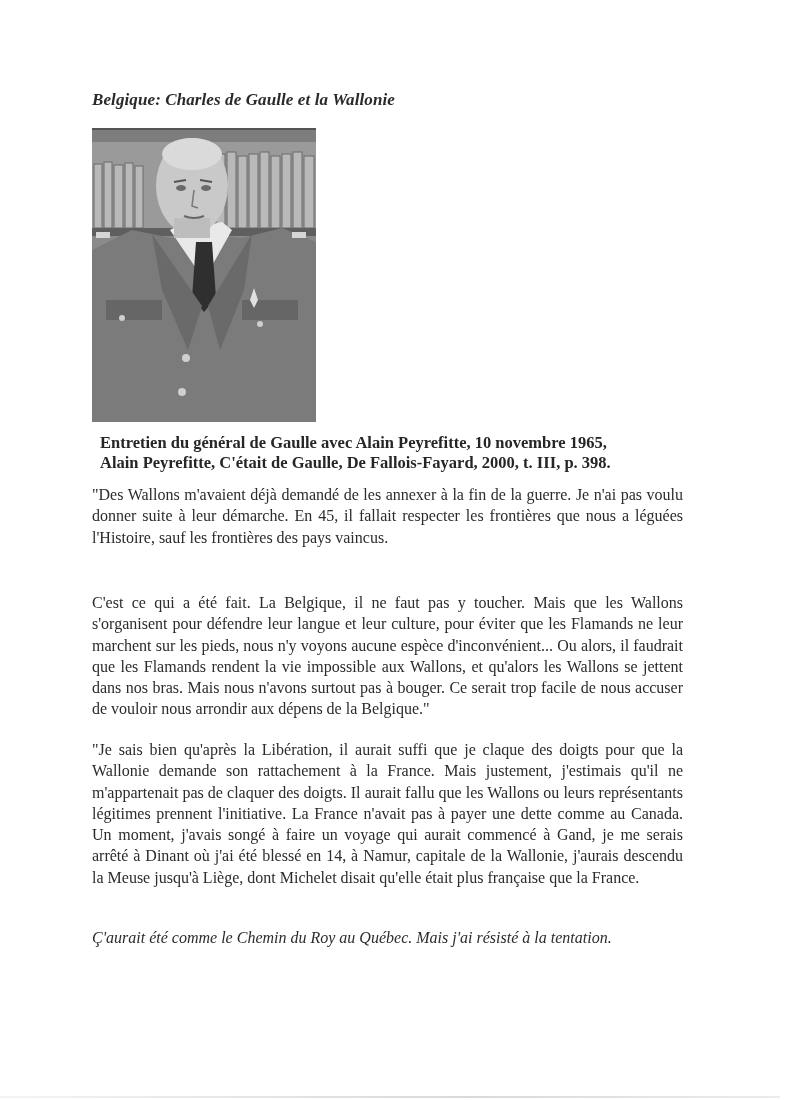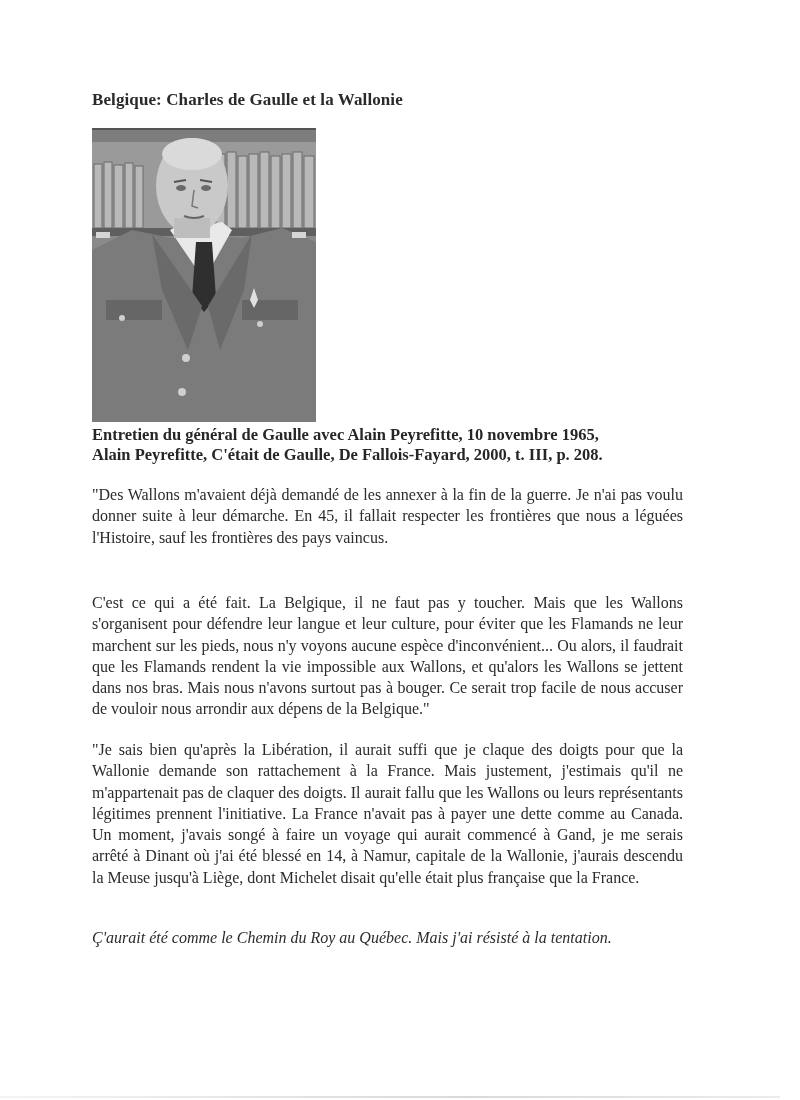--- a/index.html
+++ b/index.html
@@ -8,37 +8,37 @@
       background: #ffffff;
       position: relative;
       overflow: hidden;
       font-family: "Liberation Serif", "DejaVu Serif", serif;
       color: #262626;
     }
     .page { position: absolute; left: 0; top: 0; width: 800px; height: 1100px; }
     .title {
       position: absolute; left: 92px; top: 90px;
       font-size: 17px; font-weight: bold; letter-spacing: 0.1px;
-      color: #2a2a2a; margin: 0;
+      color: #2a2a2a; margin: 0; font-style: italic;
     }
     .photo {
       position: absolute; left: 92px; top: 130px;
       width: 224px; height: 292px;
       overflow: hidden;
       background: #8c8c8c;
     }
     .photo svg { display: block; width: 224px; height: 292px; }
     .photo-topline {
       position: absolute; left: 92px; top: 128px; width: 224px; height: 2px;
       background: #555;
     }
     .caption {
       position: absolute; left: 92px; top: 425px;
       font-size: 16.5px; font-weight: bold; line-height: 20px;
-      color: #262626; margin: 0;
+      color: #262626; margin: 8px;
     }
     .caption span { display: block; white-space: nowrap; }
     .body-text {
       position: absolute; left: 92px; width: 591px;
       font-size: 16px; line-height: 21.3px;
       text-align: justify;
       margin: 0; color: #2b2b2b;
     }
     .p1 { top: 484px; }
     .p2 { top: 592px; }
@@ -112,21 +112,21 @@
       <path d="M102 60 L100 76 L106 78" stroke="#777" stroke-width="1.5" fill="none"></path>
       <path d="M92 86 Q102 90 112 86" stroke="#666" stroke-width="2" fill="none"></path>
 
       <rect x="4" y="102" width="14" height="6" fill="#d6d6d6"></rect>
       <rect x="200" y="102" width="14" height="6" fill="#d6d6d6"></rect>
     </svg>
   </div>
 
   <p class="caption">
     <span>Entretien du général de Gaulle avec Alain Peyrefitte, 10 novembre 1965,</span>
-    <span>Alain Peyrefitte, C'était de Gaulle, De Fallois-Fayard, 2000, t. III, p. 208.</span>
+    <span>Alain Peyrefitte, C'était de Gaulle, De Fallois-Fayard, 2000, t. III, p. 398.</span>
   </p>
 
   <p class="body-text p1">"Des Wallons m'avaient déjà demandé de les annexer à la fin de la guerre. Je n'ai pas voulu donner suite à leur démarche. En 45, il fallait respecter les frontières que nous a léguées l'Histoire, sauf les frontières des pays vaincus.</p>
   <p class="body-text p2">C'est ce qui a été fait. La Belgique, il ne faut pas y toucher. Mais que les Wallons s'organisent pour défendre leur langue et leur culture, pour éviter que les Flamands ne leur marchent sur les pieds, nous n'y voyons aucune espèce d'inconvénient... Ou alors, il faudrait que les Flamands rendent la vie impossible aux Wallons, et qu'alors les Wallons se jettent dans nos bras. Mais nous n'avons surtout pas à bouger. Ce serait trop facile de nous accuser de vouloir nous arrondir aux dépens de la Belgique."</p>
   <p class="body-text p3">"Je sais bien qu'après la Libération, il aurait suffi que je claque des doigts pour que la Wallonie demande son rattachement à la France. Mais justement, j'estimais qu'il ne m'appartenait pas de claquer des doigts. Il aurait fallu que les Wallons ou leurs représentants légitimes prennent l'initiative. La France n'avait pas à payer une dette comme au Canada. Un moment, j'avais songé à faire un voyage qui aurait commencé à Gand, je me serais arrêté à Dinant où j'ai été blessé en 14, à Namur, capitale de la Wallonie, j'aurais descendu la Meuse jusqu'à Liège, dont Michelet disait qu'elle était plus française que la France.</p>
   <p class="body-text p4">Ç'aurait été comme le Chemin du Roy au Québec. Mais j'ai résisté à la tentation.</p>
 
   <div class="bottom-shadow"></div>
 </div>
 

